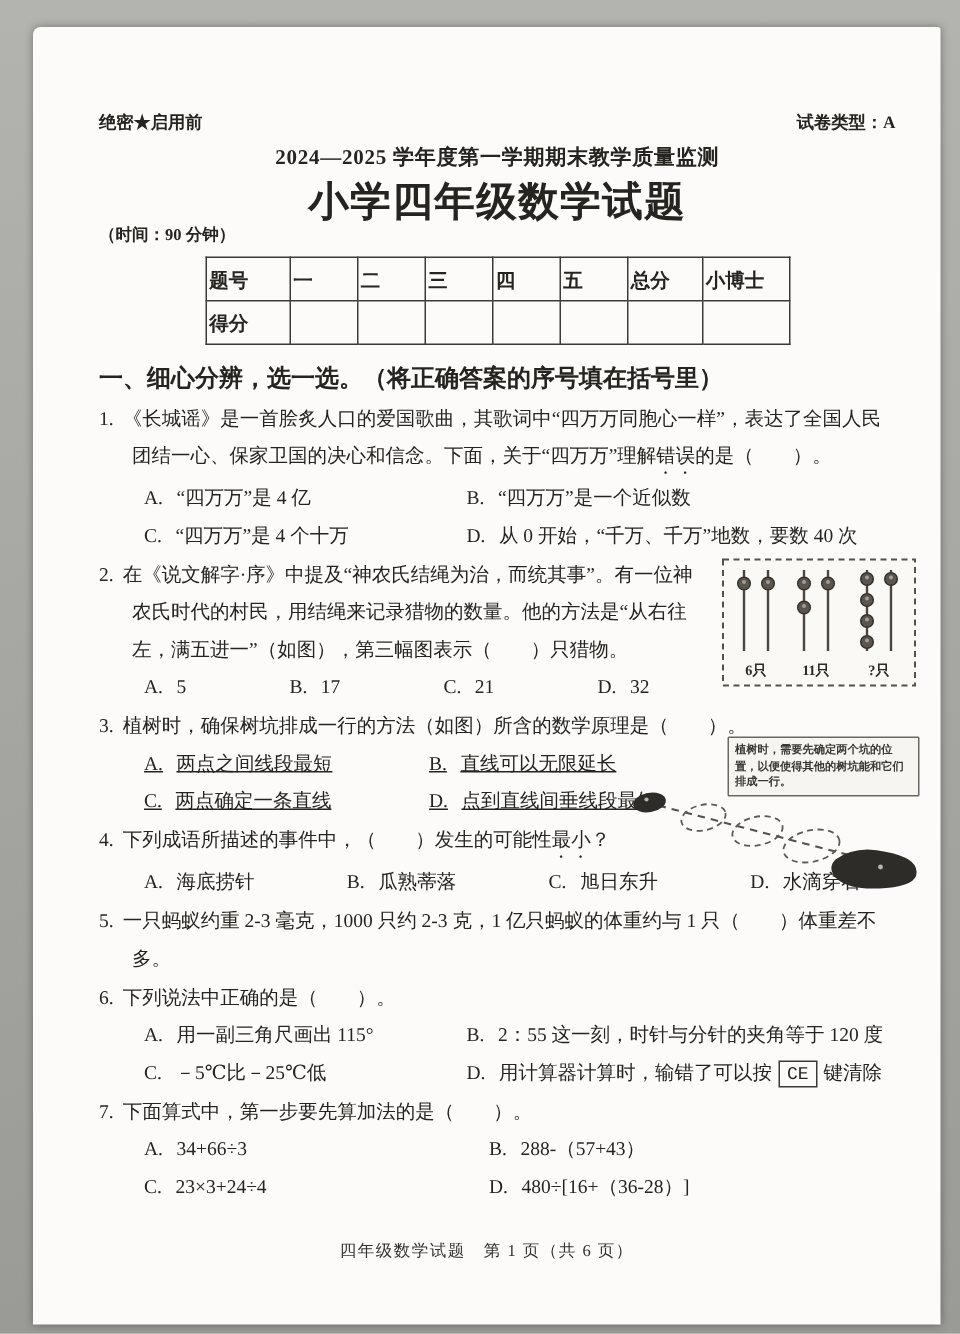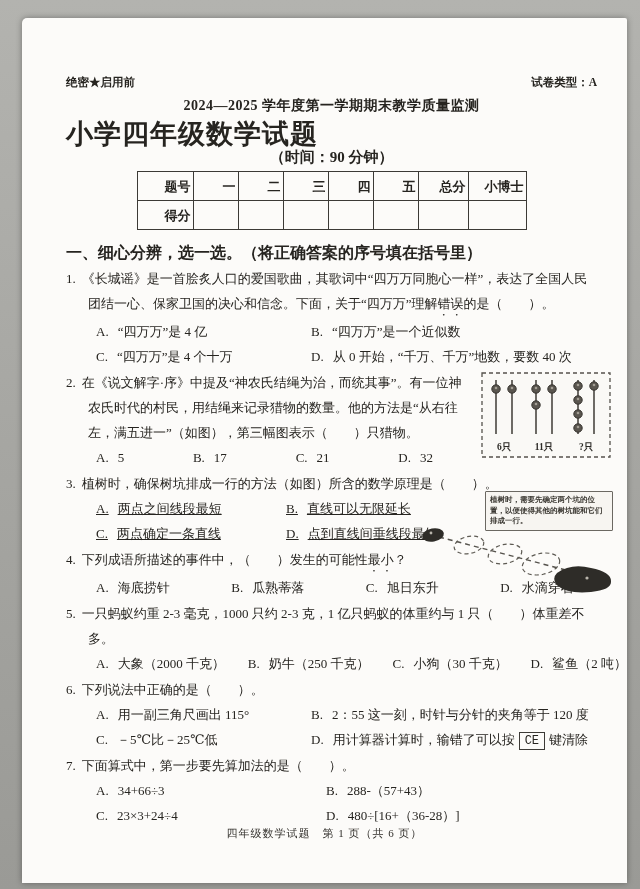--- a/index.html
+++ b/index.html
@@ -18,26 +18,26 @@
   .paper {
     position:absolute; left:22px; top:18px; right:13px; bottom:6px;
     background:#fcfbf9;
     border-radius:5px 2px 0 0;
     box-shadow:0 0 6px rgba(0,0,0,.35);
   }
   .content { padding:56px 30px 0 44px; font-size:13px; line-height:25px; }
 
   .topbar { display:flex; justify-content:space-between; font-size:11.5px; font-weight:bold; line-height:16px; }
   .subtitle { text-align:center; font-size:14px; font-weight:bold; margin-top:6px; line-height:20px; letter-spacing:.5px; }
-  .title { text-align:left; font-size:27px; font-weight:bold; line-height:32px; margin-top:2px; letter-spacing:1px; }
-  .time { text-align:center; font-size:15px; font-weight:bold; line-height:15px; }
+  .title { text-align:center; font-size:27px; font-weight:bold; line-height:32px; margin-top:2px; letter-spacing:1px; }
+  .time { font-size:11px; font-weight:bold; line-height:15px; }
 
   table.score-table { border-collapse:collapse; margin:6px auto 0 auto; table-layout:fixed; }
   table.score-table td {
-    border:1px solid #3c3a36; height:28px; text-align:right;
+    border:1px solid #3c3a36; height:28px; text-align:left;
     font-size:13px; font-weight:bold; padding:0 2px;
   }
   .sec-heading { font-weight:bold; margin-top:10px; font-size:16px; }
 
   .q { margin-top:1px; }
   .q-text { padding-left:22px; text-indent:-22px; }
   .qnum { margin-right:6px; }
   .opts { padding-left:30px; }
   .grid2 { display:grid; grid-template-columns:215px 1fr; }
   .grid2 .opt { display:block; }
@@ -217,26 +217,20 @@
             <span class="opt"><span class="olab">A.</span><span>海底捞针</span></span>
             <span class="opt"><span class="olab">B.</span><span>瓜熟蒂落</span></span>
             <span class="opt"><span class="olab">C.</span><span>旭日东升</span></span>
             <span class="opt"><span class="olab">D.</span><span>水滴穿石</span></span>
           </div>
         </div>
       </div>
 
       <div class="q">
         <div class="q-text"><span class="qnum">5.</span><span>一只蚂蚁约重 2-3 毫克，1000 只约 2-3 克，1 亿只蚂蚁的体重约与 1 只（　　）体重差不多。</span></div>
-        <div class="opts flexrow q5-opts">
-          <span class="opt"><span class="olab">A.</span><span>大象（2000 千克）</span></span>
-          <span class="opt"><span class="olab">B.</span><span>奶牛（250 千克）</span></span>
-          <span class="opt"><span class="olab">C.</span><span>小狗（30 千克）</span></span>
-          <span class="opt"><span class="olab">D.</span><span>鲨鱼（2 吨）</span></span>
-        </div>
       </div>
 
       <div class="q">
         <div class="q-text"><span class="qnum">6.</span><span>下列说法中正确的是（　　）。</span></div>
         <div class="opts grid2">
           <span class="opt"><span class="olab">A.</span><span>用一副三角尺画出 115°</span></span>
           <span class="opt"><span class="olab">B.</span><span>2：55 这一刻，时针与分针的夹角等于 120 度</span></span>
           <span class="opt"><span class="olab">C.</span><span>－5℃比－25℃低</span></span>
           <span class="opt"><span class="olab">D.</span><span>用计算器计算时，输错了可以按</span><span class="kbd">CE</span><span>键清除</span></span>
         </div>

